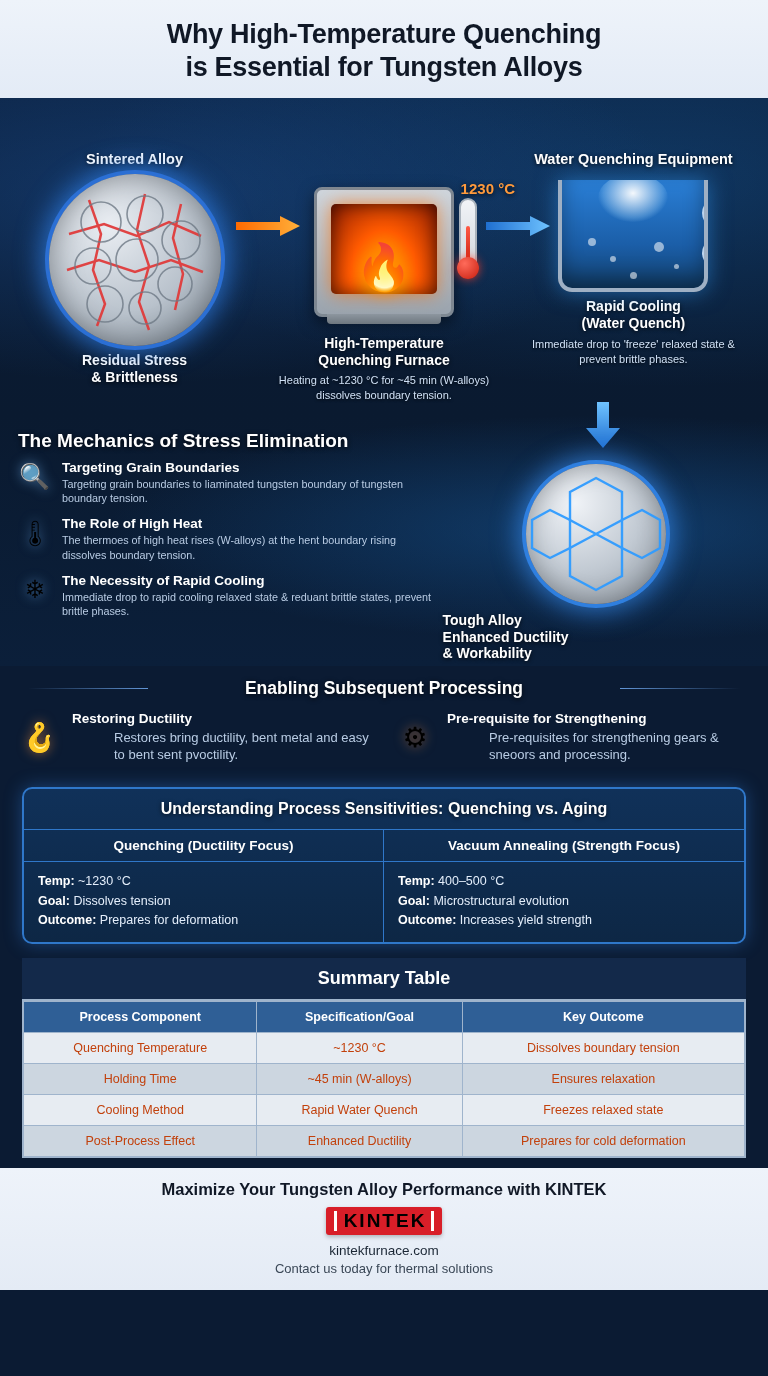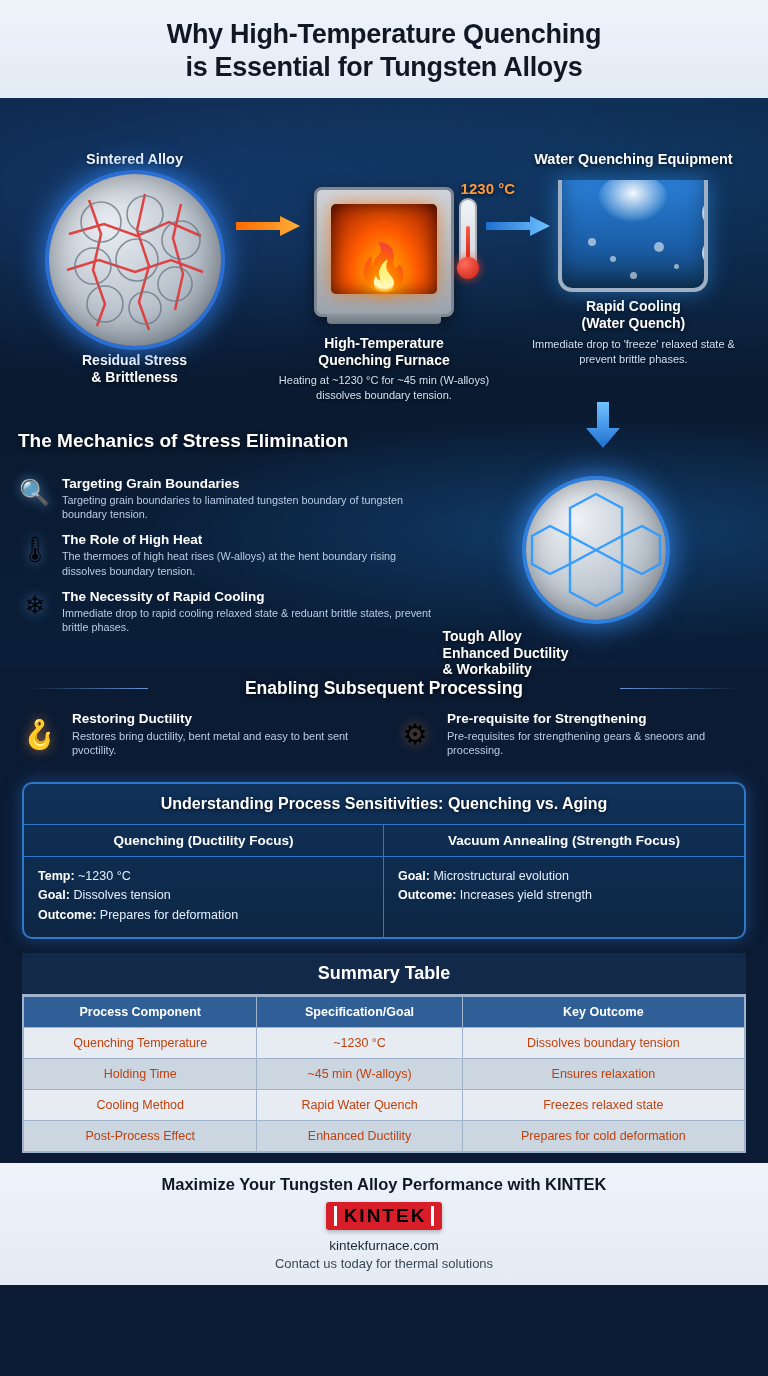--- a/index.html
+++ b/index.html
@@ -122,21 +122,21 @@
   
   .mech {
     position: relative;
     background:
       radial-gradient(ellipse at 78% 45%, rgba(22,86,150,.55) 0%, rgba(9,24,45,0) 58%),
       linear-gradient(180deg,#0a1a30 0%,#0b1f3a 100%);
     padding: 14px 18px 16px;
     height: 250px;
   }
   .mech h2 {
-    color:#ffffff; font-size: 19px; font-weight: bold; margin-bottom: 24px;
+    color:#ffffff; font-size: 19px; font-weight: bold; margin-bottom: 8px;
     text-shadow: 0 1px 5px rgba(0,0,0,.8);
   }
   .mech-row { display:flex; }
   .mech-list { width: 58%; }
   .mitem { display:flex; gap:10px; margin-bottom: 11px; }
   .mitem .ic { width: 34px; height: 34px; flex: 0 0 34px; display:flex; align-items:center; justify-content:center;
     font-size: 25px; filter: drop-shadow(0 0 6px rgba(120,190,255,.6)); }
   .mitem h3 { color:#ffffff; font-size: 13.5px; font-weight:bold; margin-bottom:2px; }
   .mitem p { color:#b9ccE4; font-size: 10.8px; line-height: 1.32; }
 
@@ -161,21 +161,21 @@
   .enable-title::before, .enable-title::after {
     content:""; position:absolute; top:50%; width: 120px; height:1px; background: linear-gradient(90deg,rgba(120,180,255,0),rgba(120,180,255,.8));
   }
   .enable-title::before { left: 10px; }
   .enable-title::after { right: 10px; transform: scaleX(-1); }
   .enable-grid { display:flex; gap: 18px; }
   .eitem { display:flex; gap:10px; width:50%; }
   .eitem .ic { width:44px; flex:0 0 44px; font-size: 28px; display:flex; align-items:center; justify-content:center;
     filter: drop-shadow(0 0 6px rgba(255,150,60,.55)); }
   .eitem h3 { color:#fff; font-size:13.5px; font-weight:bold; margin-bottom:3px; }
-  .eitem p { color:#b9ccE4; font-size:11px; line-height:1.32; }
+  .eitem p { color:#b9ccE4; font-size:13px; line-height:1.32;margin-left:42px; }
 
   
   .compare-wrap { padding: 10px 22px 6px; }
   .compare {
     border: 2px solid #2f77c9; border-radius: 10px; overflow:hidden;
     box-shadow: 0 0 18px rgba(46,120,205,.45);
     background: linear-gradient(180deg,#103159 0%, #0d2745 100%);
   }
   .compare .ctitle {
     text-align:center; color:#fff; font-weight:bold; font-size:16px; padding: 11px 8px;
@@ -418,20 +418,22 @@
       <div class="cbody">
         <div>
           <p><b>Temp:</b>
              <span>~1230 °C</span></p>
           <p><b>Goal:</b>
              <span>Dissolves tension</span></p>
           <p><b>Outcome:</b>
              <span>Prepares for deformation</span></p>
         </div>
         <div>
+          <p><b>Temp:</b>
+             <span>400–500 °C</span></p>
           <p><b>Goal:</b>
              <span>Microstructural evolution</span></p>
           <p><b>Outcome:</b>
              <span>Increases yield strength</span></p>
         </div>
       </div>
     </div>
   </div>
 
   <div class="sum-wrap">

